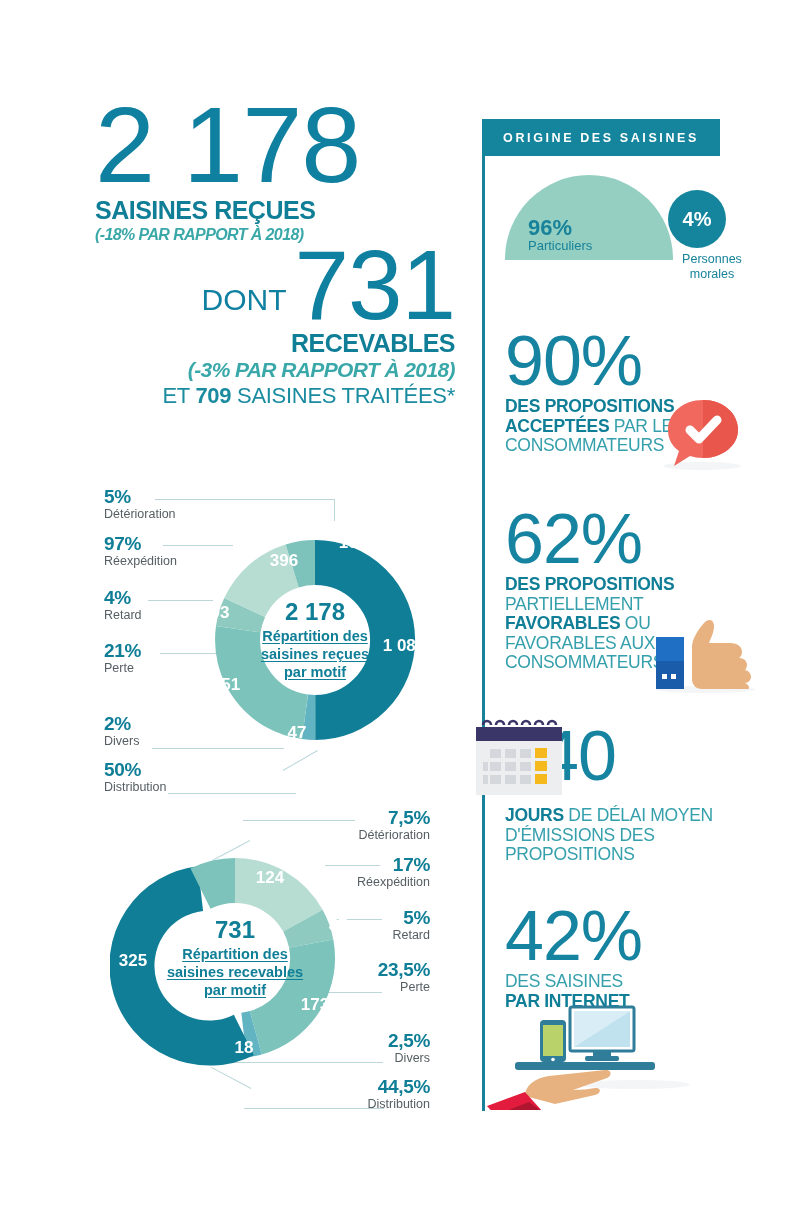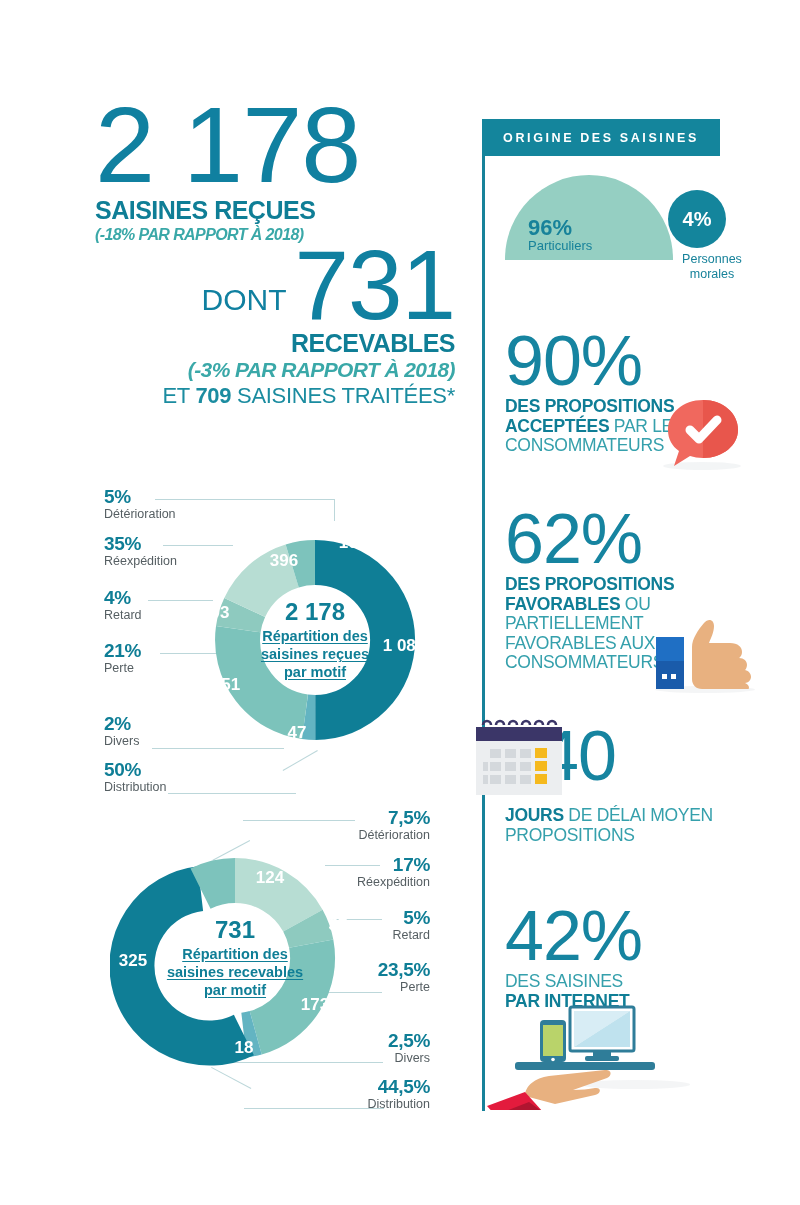--- a/index.html
+++ b/index.html
@@ -170,21 +170,21 @@
       <div class="seg-val" style="left:36px; top:170px;">451</div>
       <div class="seg-val" style="left:107px; top:218px;">47</div>
       <div class="seg-val" style="left:214px; top:131px;">1 087</div>
     </div>
 
     <div class="lgd" style="left:104px; top:487px;">
       <div class="pct">5%</div>
       <div class="nm">Détérioration</div>
     </div>
     <div class="lgd" style="left:104px; top:534px;">
-      <div class="pct">35%</div>
+      <div class="pct">97%</div>
       <div class="nm">Réexpédition</div>
     </div>
     <div class="lgd" style="left:104px; top:588px;">
       <div class="pct">4%</div>
       <div class="nm">Retard</div>
     </div>
     <div class="lgd" style="left:104px; top:641px;">
       <div class="pct">21%</div>
       <div class="nm">Perte</div>
     </div>
@@ -298,42 +298,43 @@
   <svg class="svg-icon" style="left:662px; top:398px;" width="82" height="72" viewBox="0 0 82 72">
     <path d="M41 2 C21 2 6 15 6 32 C6 41 10 48 17 53 L12 68 L28 58 C32 59 36 60 41 60 C61 60 76 47 76 32 C76 15 61 2 41 2 Z" fill="#f0685e"></path>
     <path d="M41 2 C61 2 76 15 76 32 C76 47 61 60 41 60 Z" fill="#e8564c"></path>
     <path d="M28 32 L37 41 L55 22" fill="none" stroke="#ffffff" stroke-width="9" stroke-linecap="round" stroke-linejoin="round"></path>
   </svg>
 
   <div class="stat" style="left:505px; top:508px; width:250px;">
     <div class="stat-num">62%</div>
     <div class="stat-lines">
       <div><span class="b">DES PROPOSITIONS</span></div>
+      <div><span class="n">PARTIELLEMENT</span></div>
       <div><span class="b">FAVORABLES</span><span class="n"> OU</span></div>
-      <div><span class="n">PARTIELLEMENT</span></div>
       <div><span class="n">FAVORABLES AUX</span></div>
       <div><span class="n">CONSOMMATEURS</span></div>
     </div>
   </div>
 
   <div class="shadow-e" style="left:655px; top:686px; width:100px; height:7px; opacity:.5;"></div>
   <svg class="svg-icon" style="left:652px; top:617px;" width="110" height="75" viewBox="0 0 110 75">
     <rect x="4" y="20" width="28" height="52" fill="#1f6fc4"></rect>
     <rect x="4" y="44" width="28" height="28" fill="#1a5baa"></rect>
     <rect x="10" y="57" width="5" height="5" fill="#ffffff"></rect>
     <rect x="19" y="57" width="5" height="5" fill="#ffffff"></rect>
     <path d="M40 30 C40 22 46 13 52 6 C56 1 62 2 62 9 C62 15 59 21 57 26 L78 26 C86 26 90 30 90 35 C90 39 87 41 87 41 C92 41 95 44 95 48 C95 51 93 53 93 53 C97 54 99 57 99 60 C99 63 96 66 93 66 C96 67 97 69 97 71 C97 72 96 72 95 72 L50 72 C44 72 40 68 40 62 Z" fill="#e8b180"></path>
   </svg>
 
   <div class="stat" style="left:540px; top:725px; width:230px;">
     <div class="stat-num">40</div>
   </div>
   <div class="stat" style="left:505px; top:806px; width:250px;">
     <div class="stat-lines" style="margin-top:0;">
       <div><span class="b">JOURS</span><span class="n"> DE DÉLAI MOYEN</span></div>
+      <div><span class="n">D'ÉMISSIONS DES</span></div>
       <div><span class="n">PROPOSITIONS</span></div>
     </div>
   </div>
 
   <svg class="svg-icon" style="left:470px; top:713px;" width="100" height="90" viewBox="0 0 100 90">
     <g stroke="#3b3668" stroke-width="2.6" fill="none">
       <path d="M13 12 a4 4 0 0 1 8 0"></path>
         <path d="M26 12 a4 4 0 0 1 8 0"></path>
       <path d="M39 12 a4 4 0 0 1 8 0"></path>
         <path d="M52 12 a4 4 0 0 1 8 0"></path>

